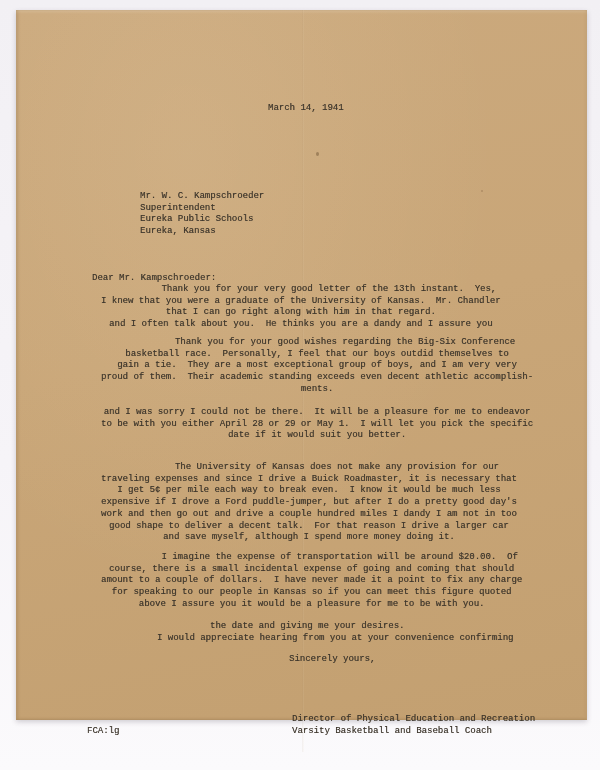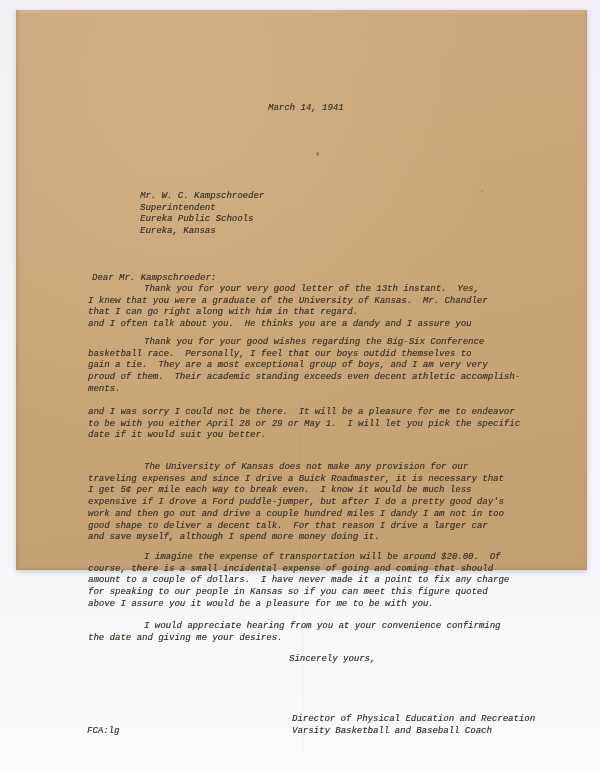--- a/index.html
+++ b/index.html
@@ -15,30 +15,29 @@
     position: relative;
     width: 600px;
     height: 770px;
     background: linear-gradient(180deg, #f2f0f4 0%, #f6f4f8 60%, #fbfafc 100%);
   }
   .paper {
     position: absolute;
     left: 16px;
     top: 10px;
     width: 571px;
-    height: 560px;
+    height: 710px;
     background:
       radial-gradient(ellipse at 30% 20%, rgba(255,240,210,0.10), rgba(0,0,0,0) 55%),
       linear-gradient(168deg, #cba97d 0%, #c9a678 45%, #c3a071 100%);
     box-shadow:
       0 2px 5px rgba(60,50,70,0.22),
       inset 2px 0 3px rgba(110,80,40,0.20),
       inset -1px -1px 3px rgba(110,80,40,0.15),
       inset 0 2px 3px rgba(255,245,225,0.25);
-    font-style: italic;
   }
   .crease {
     position: absolute;
     left: 286px;
     top: 0;
     width: 2px;
     height: 742px;
     background: linear-gradient(90deg, rgba(120,90,50,0.07), rgba(255,240,215,0.10));
     pointer-events: none;
   }
@@ -56,21 +55,21 @@
     white-space: pre;
     font-size: 9px;
     line-height: 11.7px;
     color: #3d362c;
     text-shadow: 0.3px 0.3px 0.4px rgba(55,45,35,0.55);
     letter-spacing: 0;
   }
   .date      { position: absolute; left: 252px; top: 93px; }
   .recipient { position: absolute; left: 76px;  top: 181px; margin-left: 48px; }
   .salutation{ position: absolute; left: 76px;  top: 239px; margin-top: 24px; }
-  .para      { position: absolute; left: 72px; }
+  .para      { position: absolute; left: 85px; text-align: center; }
   .p1 { top: 274px; }
   .p2 { top: 327px; }
   .p3 { top: 397px; }
   .p4 { top: 452px; }
   .p5 { top: 542px; }
   .p6 { top: 611px; }
   .indent { text-indent: 56px; }
   .closing   { position: absolute; left: 273px; top: 644px; }
   .sigblock  { position: absolute; left: 276px; top: 704px; }
   .ref       { position: absolute; left: 71px;  top: 716px; }
@@ -129,22 +128,22 @@
 
     <div class="para p5">
       <div class="line indent">I imagine the expense of transportation will be around $20.00.  Of</div>
       <div class="line">course, there is a small incidental expense of going and coming that should</div>
       <div class="line">amount to a couple of dollars.  I have never made it a point to fix any charge</div>
       <div class="line">for speaking to our people in Kansas so if you can meet this figure quoted</div>
       <div class="line">above I assure you it would be a pleasure for me to be with you.</div>
     </div>
 
     <div class="para p6">
+      <div class="line">the date and giving me your desires.</div>
       <div class="line indent">I would appreciate hearing from you at your convenience confirming</div>
-      <div class="line">the date and giving me your desires.</div>
     </div>
 
     <div class="closing">Sincerely yours,</div>
 
     <div class="sigblock">
       <div class="line">Director of Physical Education and Recreation</div>
       <div class="line">Varsity Basketball and Baseball Coach</div>
     </div>
 
     <div class="ref">FCA:lg</div>

